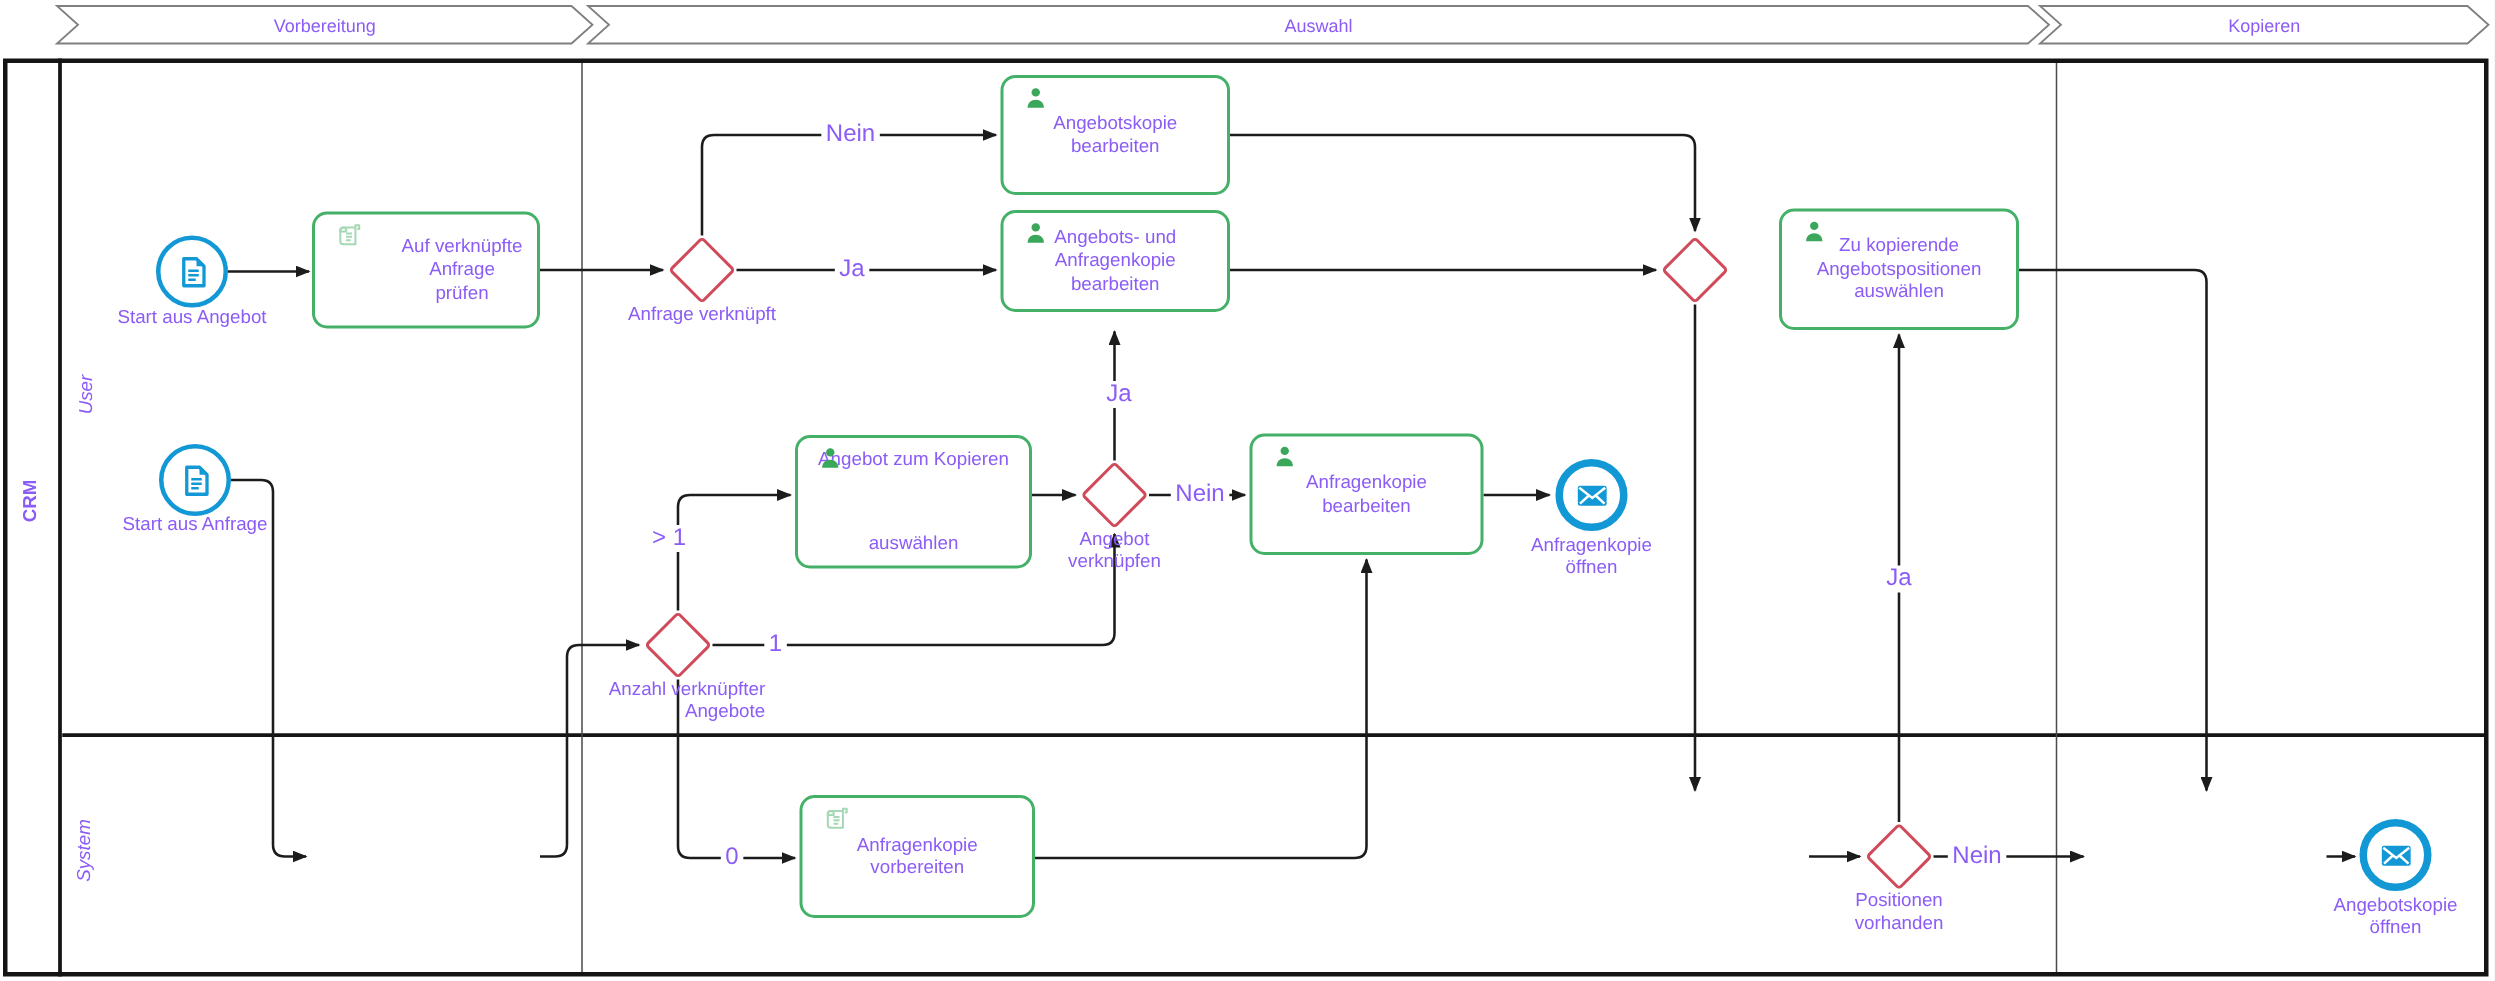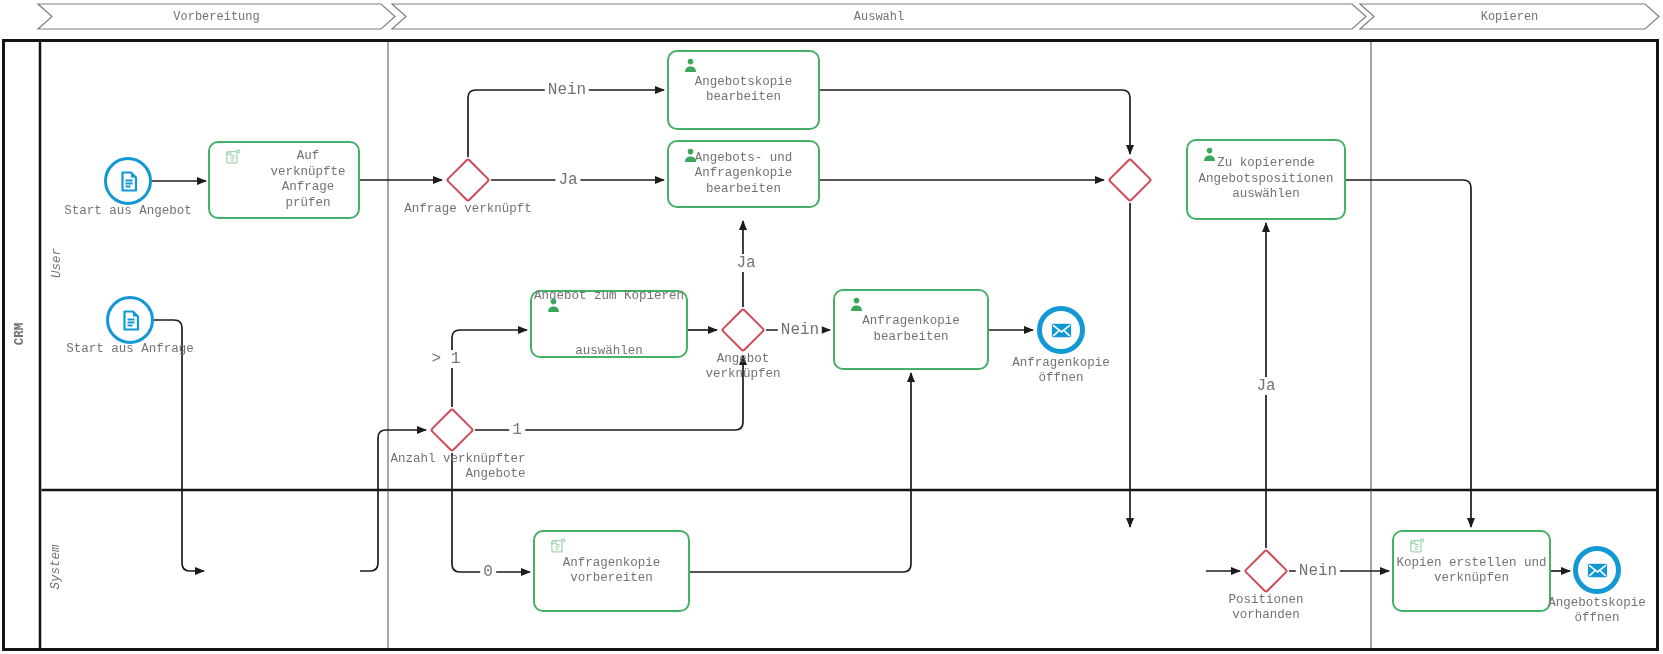--- a/index.html
+++ b/index.html
@@ -1,18 +1,18 @@
 <!DOCTYPE html>
 <html><head>
 <meta charset="utf-8">
 <style>
   html,body{margin:0;padding:0;background:#f2f2f2;}
   .canvas{
     position:relative;width:1663px;height:654px;background:#ffffff;overflow:hidden;
-    font-family:Liberation Mono, monospace;color:#737373;
+    font-family:Liberation Sans, sans-serif;color:#8b5cf6;
   }
   svg.layer{position:absolute;left:0;top:0;}
   .band-label{position:absolute;font-size:12px;transform:translate(-50%,-50%);white-space:nowrap;}
   .rot-label{position:absolute;transform:translate(-50%,-50%) rotate(-90deg);white-space:nowrap;font-size:12.5px;}
   .pool-name{font-weight:600;}
   .lane-name{font-style:italic;}
   .task{
     position:absolute;background:#fff;border:2.5px solid #45b168;border-radius:10px;
     display:flex;flex-direction:column;align-items:center;justify-content:center;
     text-align:center;font-size:12.5px;line-height:15.5px;box-sizing:border-box;
@@ -125,21 +125,21 @@
     </div>
     <div class="task" style="left: 1186px; top: 139px; width: 160px; height: 81px; border-color: rgb(69, 177, 104);">
       <div class="icon"><svg width="17" height="17" viewBox="0 0 20 20" fill="#3aa75a">
           <circle cx="10" cy="5.4" r="3.3"></circle>
           <path d="M3.6 17.5 c0-4.2 2.9-6.3 6.4-6.3 s6.4 2.1 6.4 6.3 z"></path>
         </svg></div>
       <div>Zu kopierende</div>
       <div>Angebotspositionen</div>
       <div>auswählen</div>
     </div>
-    <div class="task" style="left: 530px; top: 290px; width: 158px; height: 68px; border-color: rgb(69, 177, 104); gap: 40px;">
+    <div class="task" style="left: 530px; top: 290px; width: 158px; height: 89px; border-color: rgb(69, 177, 104); gap: 40px;">
       <div class="icon"><svg width="17" height="17" viewBox="0 0 20 20" fill="#3aa75a">
           <circle cx="10" cy="5.4" r="3.3"></circle>
           <path d="M3.6 17.5 c0-4.2 2.9-6.3 6.4-6.3 s6.4 2.1 6.4 6.3 z"></path>
         </svg></div>
       <div>Angebot zum Kopieren</div>
       <div>auswählen</div>
     </div>
     <div class="task" style="left: 833px; top: 289px; width: 156px; height: 81px; border-color: rgb(69, 177, 104);">
       <div class="icon"><svg width="17" height="17" viewBox="0 0 20 20" fill="#3aa75a">
           <circle cx="10" cy="5.4" r="3.3"></circle>
@@ -150,30 +150,20 @@
     </div>
     <div class="task" style="left: 533px; top: 530px; width: 157px; height: 82px; border-color: rgb(69, 177, 104);">
       <div class="icon"><svg width="18" height="18" viewBox="0 0 20 20" fill="none" stroke="#a5d8b4" stroke-width="1.5" stroke-linejoin="round">
           <path d="M6.5 4 h9 v12.5 h-9 a2.2 2.2 0 0 1 -2.2 -2.2 v-8.1 a2.2 2.2 0 0 1 2.2 -2.2 z"></path>
           <path d="M6.5 4 a2.2 2.2 0 0 0 -2.2 2.2 v0.8 h4.4 v-0.8 a2.2 2.2 0 0 0 -2.2 -2.2"></path>
           <path d="M15.5 4 v-1.6 h2.8 v2.8 h-1.4"></path>
           <path d="M8.5 8.5 h4.5 M8.5 11 h4.5 M8.5 13.5 h3.5"></path>
         </svg></div>
       <div>Anfragenkopie</div>
       <div>vorbereiten</div>
-    </div>
-    <div class="task" style="left: 1392px; top: 530px; width: 159px; height: 82px; border-color: rgb(69, 177, 104);">
-      <div class="icon"><svg width="18" height="18" viewBox="0 0 20 20" fill="none" stroke="#a5d8b4" stroke-width="1.5" stroke-linejoin="round">
-          <path d="M6.5 4 h9 v12.5 h-9 a2.2 2.2 0 0 1 -2.2 -2.2 v-8.1 a2.2 2.2 0 0 1 2.2 -2.2 z"></path>
-          <path d="M6.5 4 a2.2 2.2 0 0 0 -2.2 2.2 v0.8 h4.4 v-0.8 a2.2 2.2 0 0 0 -2.2 -2.2"></path>
-          <path d="M15.5 4 v-1.6 h2.8 v2.8 h-1.4"></path>
-          <path d="M8.5 8.5 h4.5 M8.5 11 h4.5 M8.5 13.5 h3.5"></path>
-        </svg></div>
-      <div>Kopien erstellen und</div>
-      <div>verknüpfen</div>
     </div>
     <div class="gw" style="left: 445px; top: 157px; width: 46px; height: 46px;">
       <div class="gw-inner" style="border-color: rgb(209, 74, 90);"></div>
     </div>
     <div class="nlabel" style="left: 468px; top: 202px;">
       <div>Anfrage verknüpft</div>
     </div>
     <div class="gw" style="left: 720px; top: 307px; width: 46px; height: 46px;">
       <div class="gw-inner" style="border-color: rgb(209, 74, 90);"></div>
     </div>

